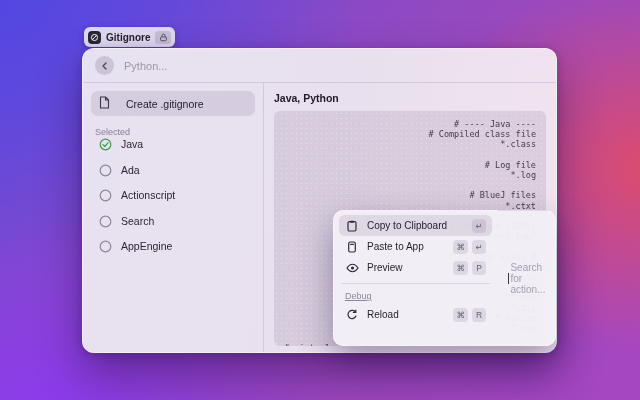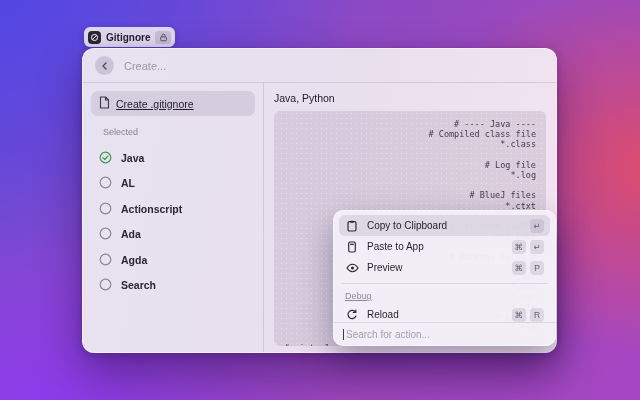--- a/index.html
+++ b/index.html
@@ -39,46 +39,46 @@
   .searchbar { height: 34px; flex: 0 0 34px; display: flex; align-items: center; gap: 10px;
     padding: 0 12px; border-bottom: 1px solid rgba(70,55,95,0.14); }
   .back-btn { width: 19px; height: 19px; border-radius: 50%; background: rgba(115,100,135,0.24);
     display: flex; align-items: center; justify-content: center; cursor: default; }
   .search-placeholder { color: #9d96a8; font-size: 11px; }
 
   .win-body { flex: 1; display: flex; min-height: 0; }
   .sidebar { width: 181px; flex: 0 0 181px; border-right: 1px solid rgba(70,55,95,0.14);
     padding: 8px; overflow: hidden; }
   .create-row { height: 25px; border-radius: 7px; background: rgba(120,105,145,0.17);
-    display: flex; align-items: center; gap: 6px; padding: 0 8px;
-    font-size: 10.5px; color: #242030; text-decoration: underline; }
-  .section-label { font-size: 9px; color: #878096; margin: 11px 12px 1px; }
-  .side-item { height: 25.5px; display: flex; align-items: flex-end; gap: 9px; padding: 0 8px;
-    font-size: 10.5px; color: #2a2535; font-weight: bold; }
+    display: flex; align-items: center; gap: 16px; padding: 0 8px;
+    font-size: 10.5px; color: #242030; }
+  .section-label { font-size: 9px; color: #878096; margin: 11px 4px 1px; }
+  .side-item { height: 25.5px; display: flex; align-items: flex-start; gap: 9px; padding: 0 8px;
+    font-size: 10.5px; color: #2a2535; }
   .side-item .ic { display: flex; width: 13px; }
 
   .detail { flex: 1; min-width: 0; padding: 9px 10px 6px; display: flex; flex-direction: column; }
-  .detail-title { font-size: 10.5px; font-weight: 400; color: #1e1a27; }
+  .detail-title { font-size: 10.5px; font-weight: 700; color: #1e1a27; }
   .code {
     margin-top: 7px; flex: 1; border-radius: 6px; padding: 8px 10px; overflow: hidden;
     font-family: "DejaVu Sans Mono", monospace; font-size: 8.5px; line-height: 10.2px;
     color: #423c4e; white-space: pre;
     background-color: rgba(154,140,165,0.24);
     background-image: radial-gradient(rgba(255,255,255,0.4) 0.7px, transparent 0.8px);
     background-size: 5px 5px;
     text-align: right;
   }
 
   
   .menu {
     position: absolute; left: 333px; top: 210px; width: 223px; height: 136px;
     border-radius: 10px; overflow: hidden;
     background: rgba(243,238,246,0.97);
     box-shadow: 0 14px 34px rgba(30,10,60,0.38), inset 0 0 0 1px rgba(255,255,255,0.4);
-    display: flex; flex-direction: column;
+    display: flex; flex-direction: row;
   }
   .menu-items { padding: 5px 6px 0; flex: 1; overflow: hidden; }
   .menu-row { height: 21px; border-radius: 6px; display: flex; align-items: center; gap: 8px;
     padding: 0 6px; font-size: 10px; color: #211d2a; }
   .menu-row.highlight { background: rgba(110,95,135,0.15); }
   .menu-icon { width: 14px; display: flex; justify-content: center; }
   .keys { margin-left: auto; display: flex; gap: 4px; }
   .key { min-width: 14px; height: 14px; padding: 0 3px; border-radius: 4px;
     background: rgba(125,112,145,0.18); color: #655e72; font-size: 8.5px;
     display: flex; align-items: center; justify-content: center; }
@@ -110,21 +110,21 @@
 
 <div class="window">
   <div class="searchbar">
     <div class="back-btn">
       <span style="display:flex">
         <svg width="8" height="8" viewBox="0 0 8 8">
             <path d="M5 1 2 4l3 3" stroke="#4b4458" stroke-width="1.4" fill="none" stroke-linecap="round" stroke-linejoin="round"></path>
           </svg>
       </span>
     </div>
-    <span class="search-placeholder">Create...</span>
+    <span class="search-placeholder">Python...</span>
   </div>
 
   <div class="win-body">
     <aside class="sidebar">
       <div class="create-row">
         <span class="ic">
           <svg width="11" height="13" viewBox="0 0 11 13">
               <path d="M1.5 1h5l3 3v8h-8z" fill="none" stroke="#3b3546" stroke-width="1.1" stroke-linejoin="round"></path>
               <path d="M6.5 1v3h3" fill="none" stroke="#3b3546" stroke-width="1.1" stroke-linejoin="round"></path>
             </svg>
@@ -142,53 +142,45 @@
         </span>
         <span>Java</span>
       </div>
 
       <div class="side-item">
         <span class="ic">
           <svg width="13" height="13" viewBox="0 0 13 13">
               <circle cx="6.5" cy="6.5" r="5.3" fill="none" stroke="#8d8798" stroke-width="1.2"></circle>
             </svg>
         </span>
-        <span>AL</span>
+        <span>Ada</span>
       </div>
       <div class="side-item">
         <span class="ic">
           <svg width="13" height="13" viewBox="0 0 13 13">
               <circle cx="6.5" cy="6.5" r="5.3" fill="none" stroke="#8d8798" stroke-width="1.2"></circle>
             </svg>
         </span>
         <span>Actionscript</span>
       </div>
       <div class="side-item">
         <span class="ic">
           <svg width="13" height="13" viewBox="0 0 13 13">
               <circle cx="6.5" cy="6.5" r="5.3" fill="none" stroke="#8d8798" stroke-width="1.2"></circle>
             </svg>
         </span>
-        <span>Ada</span>
-      </div>
-      <div class="side-item">
-        <span class="ic">
-          <svg width="13" height="13" viewBox="0 0 13 13">
-              <circle cx="6.5" cy="6.5" r="5.3" fill="none" stroke="#8d8798" stroke-width="1.2"></circle>
-            </svg>
-        </span>
-        <span>Agda</span>
-      </div>
-      <div class="side-item">
-        <span class="ic">
-          <svg width="13" height="13" viewBox="0 0 13 13">
-              <circle cx="6.5" cy="6.5" r="5.3" fill="none" stroke="#8d8798" stroke-width="1.2"></circle>
-            </svg>
-        </span>
         <span>Search</span>
+      </div>
+      <div class="side-item">
+        <span class="ic">
+          <svg width="13" height="13" viewBox="0 0 13 13">
+              <circle cx="6.5" cy="6.5" r="5.3" fill="none" stroke="#8d8798" stroke-width="1.2"></circle>
+            </svg>
+        </span>
+        <span>AppEngine</span>
       </div>
     </aside>
 
     <main class="detail">
       <div class="detail-title">Java, Python</div>
       <pre class="code"># ---- Java ----
 # Compiled class file
 *.class
 
 # Log file

